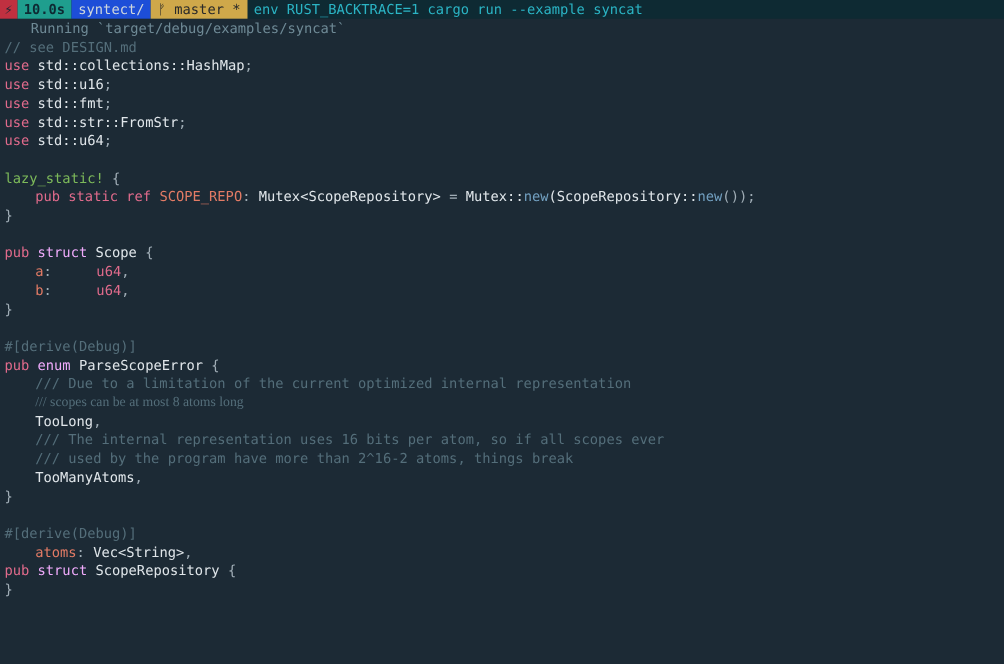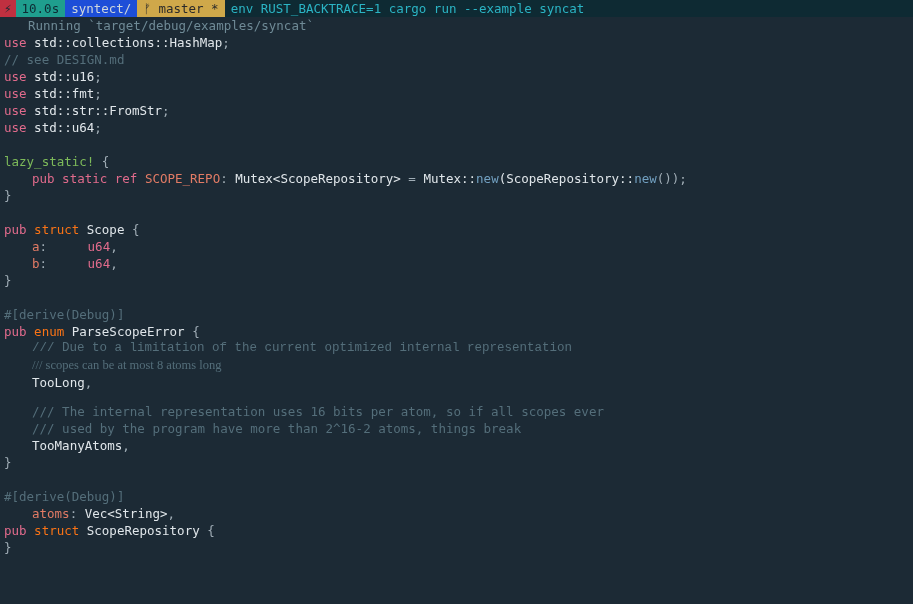--- a/index.html
+++ b/index.html
@@ -14,30 +14,30 @@
   overflow: hidden;
 }
 .prompt-bar {
   background: #0e2a33;
   height: 17px;
   display: flex;
   align-items: center;
   white-space: pre;
 }
 .seg-red { background: #c03040; color: #1c2a35; padding: 0 4px; }
-.seg-teal { background: #1f9e8e; color: #0e2a33; padding: 0 6px; font-weight: normal; }
+.seg-teal { background: #1f9e8e; color: #0e2a33; padding: 0 6px; font-weight: bold; }
 .seg-grey { background: #1d4ed8; color: #cfd7dc; padding: 0 6px; }
 .seg-yellow { background: #cfa84a; color: #2a2a2a; padding: 0 6px; }
 .cmd { color: #2bb4c4; padding-left: 6px; }
 .cmd-arg { color: #2bb4c4; }
 .running-line { color: #6f8a96; padding-left: 28px; }
 .code { padding-left: 4px; }
 .c-comment { color: #546e7a; }
 .c-kw { color: #e16b8c; }
-.c-kw2 { color: #f97316; }
+.c-kw2 { color: #f0abfc; }
 .c-path { color: #e0e6ea; }
 .c-type { color: #e0e6ea; }
 .c-punct { color: #a0adb6; }
 .c-attr { color: #546e7a; }
 .c-macro { color: #7dba5a; }
 .c-const { color: #e27b65; }
 .c-field { color: #e27b65; }
 .c-prim { color: #e16b8c; margin-left: 33px; }
 .c-fn { color: #72a0c1; }
 </style>
@@ -48,42 +48,42 @@
   <span class="seg-red">⚡</span>
   <span class="seg-teal">10.0s</span>
   <span class="seg-grey">syntect/</span>
   <span class="seg-yellow"><span>ᚠ</span> <span>master *</span></span>
   <span class="cmd"><span>env</span><span class="cmd-arg"> RUST_BACKTRACE=1 cargo run --example syncat</span></span>
 </div>
 
 <div class="running-line">Running `target/debug/examples/syncat`</div>
 
 <div class="code">
+<div><span class="c-comment">// see DESIGN.md</span></div>
 <div><span class="c-kw">use</span><span class="c-path"> std::collections::HashMap</span><span class="c-punct">;</span></div>
-<div><span class="c-comment">// see DESIGN.md</span></div>
 <div><span class="c-kw">use</span><span class="c-path"> std::u16</span><span class="c-punct">;</span></div>
 <div><span class="c-kw">use</span><span class="c-path"> std::fmt</span><span class="c-punct">;</span></div>
 <div><span class="c-kw">use</span><span class="c-path"> std::str::FromStr</span><span class="c-punct">;</span></div>
 <div><span class="c-kw">use</span><span class="c-path"> std::u64</span><span class="c-punct">;</span></div>
 <div>&nbsp;</div>
 <div><span class="c-macro">lazy_static!</span><span class="c-punct"> {</span></div>
 <div style="padding-left:28px;"><span class="c-kw">pub</span><span class="c-kw"> static</span><span class="c-kw"> ref </span><span class="c-const">SCOPE_REPO</span><span class="c-punct">: </span><span class="c-type">Mutex&lt;ScopeRepository&gt;</span><span class="c-punct"> = </span><span class="c-type">Mutex::</span><span class="c-fn">new</span><span class="c-type">(ScopeRepository::</span><span class="c-fn">new</span><span class="c-punct">());</span></div>
 <div><span class="c-punct">}</span></div>
 <div>&nbsp;</div>
 <div><span class="c-kw">pub</span><span class="c-kw2"> struct </span><span class="c-type">Scope</span><span class="c-punct"> {</span></div>
 <div style="padding-left:28px;"><span class="c-field">a</span><span class="c-punct">: </span><span class="c-prim">u64</span><span class="c-punct">,</span></div>
 <div style="padding-left:28px;"><span class="c-field">b</span><span class="c-punct">: </span><span class="c-prim">u64</span><span class="c-punct">,</span></div>
 <div><span class="c-punct">}</span></div>
 <div>&nbsp;</div>
 <div><span class="c-attr">#[derive(Debug)]</span></div>
 <div><span class="c-kw">pub</span><span class="c-kw2"> enum </span><span class="c-type">ParseScopeError</span><span class="c-punct"> {</span></div>
-<div style="padding-left:28px;font-family:Liberation Mono, monospace;"><span class="c-comment">/// Due to a limitation of the current optimized internal representation</span></div>
+<div style="padding-left:28px;"><span class="c-comment">/// Due to a limitation of the current optimized internal representation</span></div>
 <div style="padding-left:28px;font-family:Liberation Serif, serif;"><span class="c-comment">/// scopes can be at most 8 atoms long</span></div>
 <div style="padding-left:28px;"><span class="c-type">TooLong</span><span class="c-punct">,</span></div>
-<div style="padding-left:28px;margin-top:12px;"><span class="c-comment">/// The internal representation uses 16 bits per atom, so if all scopes ever</span></div>
+<div style="padding-left:28px;"><span class="c-comment">/// The internal representation uses 16 bits per atom, so if all scopes ever</span></div>
 <div style="padding-left:28px;"><span class="c-comment">/// used by the program have more than 2^16-2 atoms, things break</span></div>
 <div style="padding-left:28px;"><span class="c-type">TooManyAtoms</span><span class="c-punct">,</span></div>
 <div><span class="c-punct">}</span></div>
 <div>&nbsp;</div>
 <div><span class="c-attr">#[derive(Debug)]</span></div>
 <div style="padding-left:28px;"><span class="c-field">atoms</span><span class="c-punct">: </span><span class="c-type">Vec&lt;</span><span class="c-type">String</span><span class="c-type">&gt;</span><span class="c-punct">,</span></div>
 <div><span class="c-kw">pub</span><span class="c-kw2"> struct </span><span class="c-type">ScopeRepository</span><span class="c-punct"> {</span></div>
 <div><span class="c-punct">}</span></div>
 </div>
 

